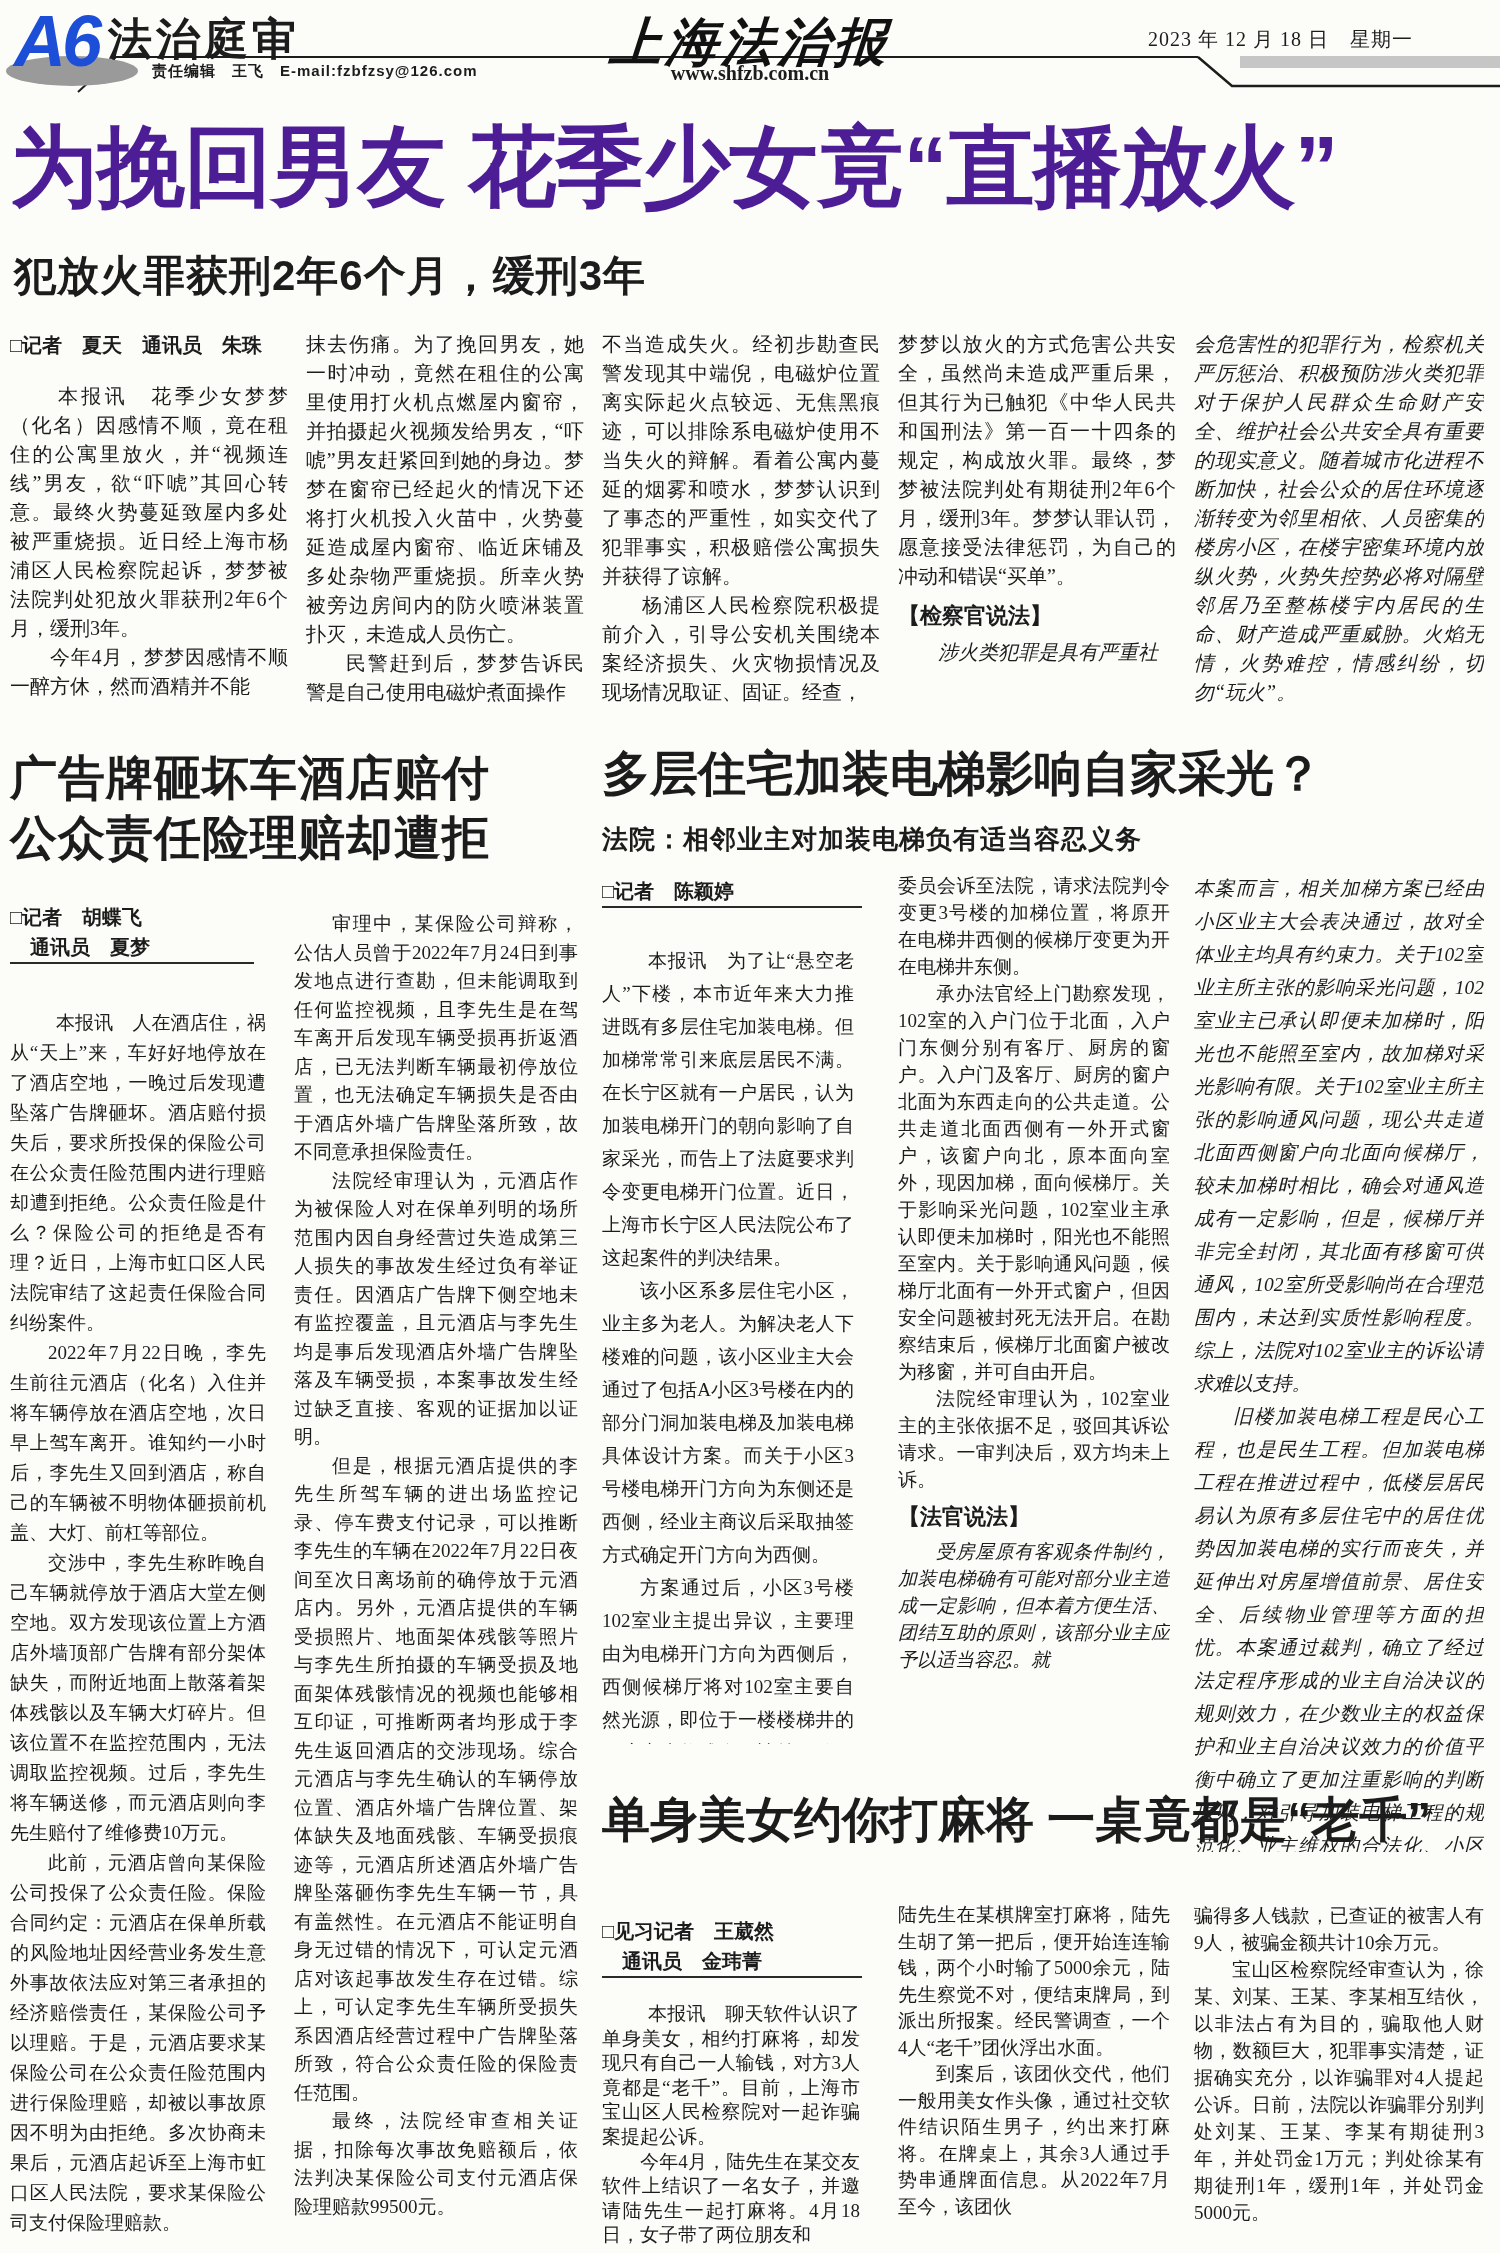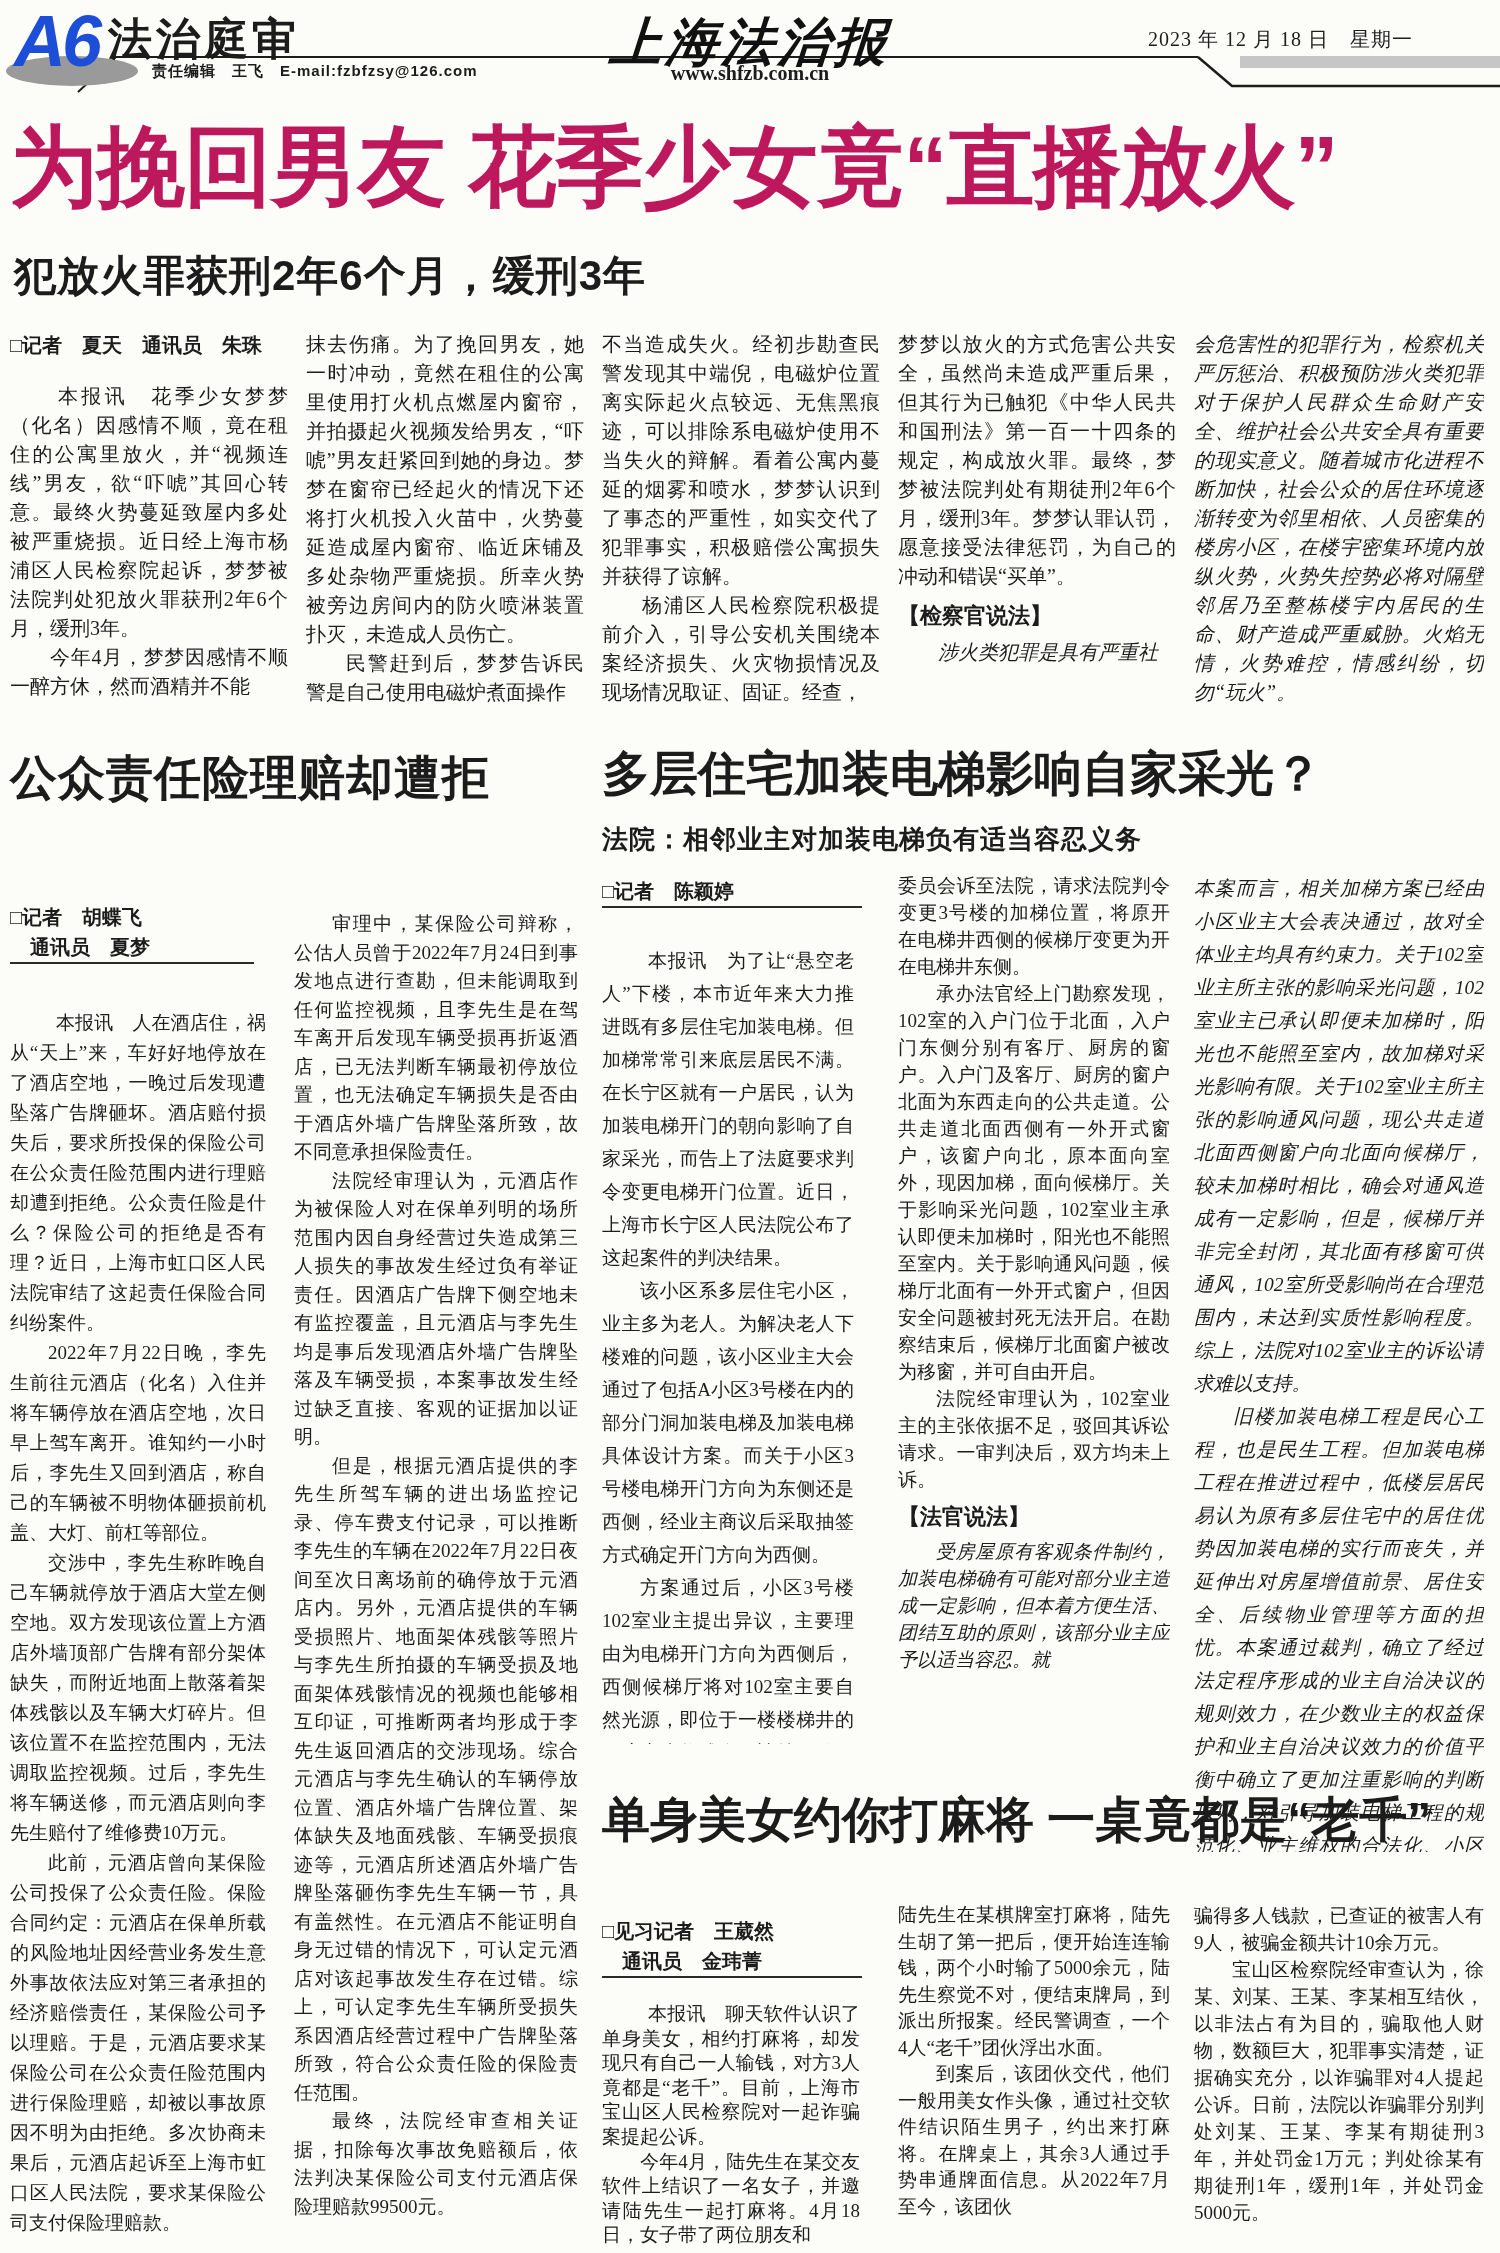--- a/index.html
+++ b/index.html
@@ -14,21 +14,21 @@
   .section-title{position:absolute;left:108px;top:10px;font-size:44px;font-weight:bold;letter-spacing:4px;}
   .editor-line{position:absolute;left:152px;top:62px;font-size:15px;font-weight:bold;letter-spacing:1px;}
   .masthead{position:absolute;left:520px;top:8px;width:460px;text-align:center;font-size:52px;font-weight:bold;
             font-style:italic;letter-spacing:4px;color:#111;transform:skewX(-4deg);}
   .website{position:absolute;left:520px;top:62px;width:460px;text-align:center;font-size:20px;font-weight:bold;}
   .dateline{position:absolute;left:1148px;top:26px;width:352px;font-size:20px;letter-spacing:1px;}
   .graybar{position:absolute;left:1240px;top:56px;width:260px;height:12px;background:#c6c6c6;}
   .rules{position:absolute;left:0;top:0;width:1500px;height:130px;}
   
   .main-headline{position:absolute;left:10px;top:108px;width:1484px;font-size:88px;font-weight:bold;
-                 letter-spacing:-1px;white-space:nowrap;color:#be185d;}
+                 letter-spacing:-1px;white-space:nowrap;color:#4c1d95;}
   .main-subhead{position:absolute;left:14px;top:248px;font-size:42px;font-weight:bold;letter-spacing:1px;}
   .bb-headline{position:absolute;left:10px;top:748px;width:580px;font-size:47px;line-height:60px;font-weight:bold;letter-spacing:1px;}
   .el-headline{position:absolute;left:602px;top:742px;width:900px;font-size:48px;font-weight:bold;white-space:nowrap;}
   .el-subhead{position:absolute;left:602px;top:822px;font-size:26px;font-weight:bold;letter-spacing:1px;}
   .mj-headline{position:absolute;left:602px;top:1788px;width:900px;font-size:48px;font-weight:bold;white-space:nowrap;}
   
   .byline{font-family:"Liberation Sans","DejaVu Sans",sans-serif;font-weight:bold;font-size:20px;line-height:30px;}
   .byline-rule{border-bottom:2px solid #2a2a2a;padding-bottom:0;}
   
   .col{position:absolute;text-align:justify;overflow:hidden;}
@@ -100,20 +100,21 @@
   <div class="col t-col" id="fire-c4">
     <p>梦梦以放火的方式危害公共安全，虽然尚未造成严重后果，但其行为已触犯《中华人民共和国刑法》第一百一十四条的规定，构成放火罪。最终，梦梦被法院判处有期徒刑2年6个月，缓刑3年。梦梦认罪认罚，愿意接受法律惩罚，为自己的冲动和错误“买单”。</p>
     <p class="marker">【检察官说法】</p>
     <p class="ind kai">涉火类犯罪是具有严重社</p>
   </div>
   <div class="col t-col kai" id="fire-c5">
     <p>会危害性的犯罪行为，检察机关严厉惩治、积极预防涉火类犯罪对于保护人民群众生命财产安全、维护社会公共安全具有重要的现实意义。随着城市化进程不断加快，社会公众的居住环境逐渐转变为邻里相依、人员密集的楼房小区，在楼宇密集环境内放纵火势，火势失控势必将对隔壁邻居乃至整栋楼宇内居民的生命、财产造成严重威胁。火焰无情，火势难控，情感纠纷，切勿“玩火”。</p>
   </div>
 
   <div class="bb-headline hei">
+    <div>广告牌砸坏车酒店赔付</div>
     <div>公众责任险理赔却遭拒</div>
   </div>
   <div id="bb-byline" class="byline byline-rule">
     <div>□记者　胡蝶飞</div>
     <div>　通讯员　夏梦</div>
   </div>
   <div class="col" id="bb-c1">
     <p class="ind"><span class="lede">本报讯　</span><span>人在酒店住，祸从“天上”来，车好好地停放在了酒店空地，一晚过后发现遭坠落广告牌砸坏。酒店赔付损失后，要求所投保的保险公司在公众责任险范围内进行理赔却遭到拒绝。公众责任险是什么？保险公司的拒绝是否有理？近日，上海市虹口区人民法院审结了这起责任保险合同纠纷案件。</span></p>
     <p class="ind">2022年7月22日晚，李先生前往元酒店（化名）入住并将车辆停放在酒店空地，次日早上驾车离开。谁知约一小时后，李先生又回到酒店，称自己的车辆被不明物体砸损前机盖、大灯、前杠等部位。</p>
     <p class="ind">交涉中，李先生称昨晚自己车辆就停放于酒店大堂左侧空地。双方发现该位置上方酒店外墙顶部广告牌有部分架体缺失，而附近地面上散落着架体残骸以及车辆大灯碎片。但该位置不在监控范围内，无法调取监控视频。过后，李先生将车辆送修，而元酒店则向李先生赔付了维修费10万元。</p>

